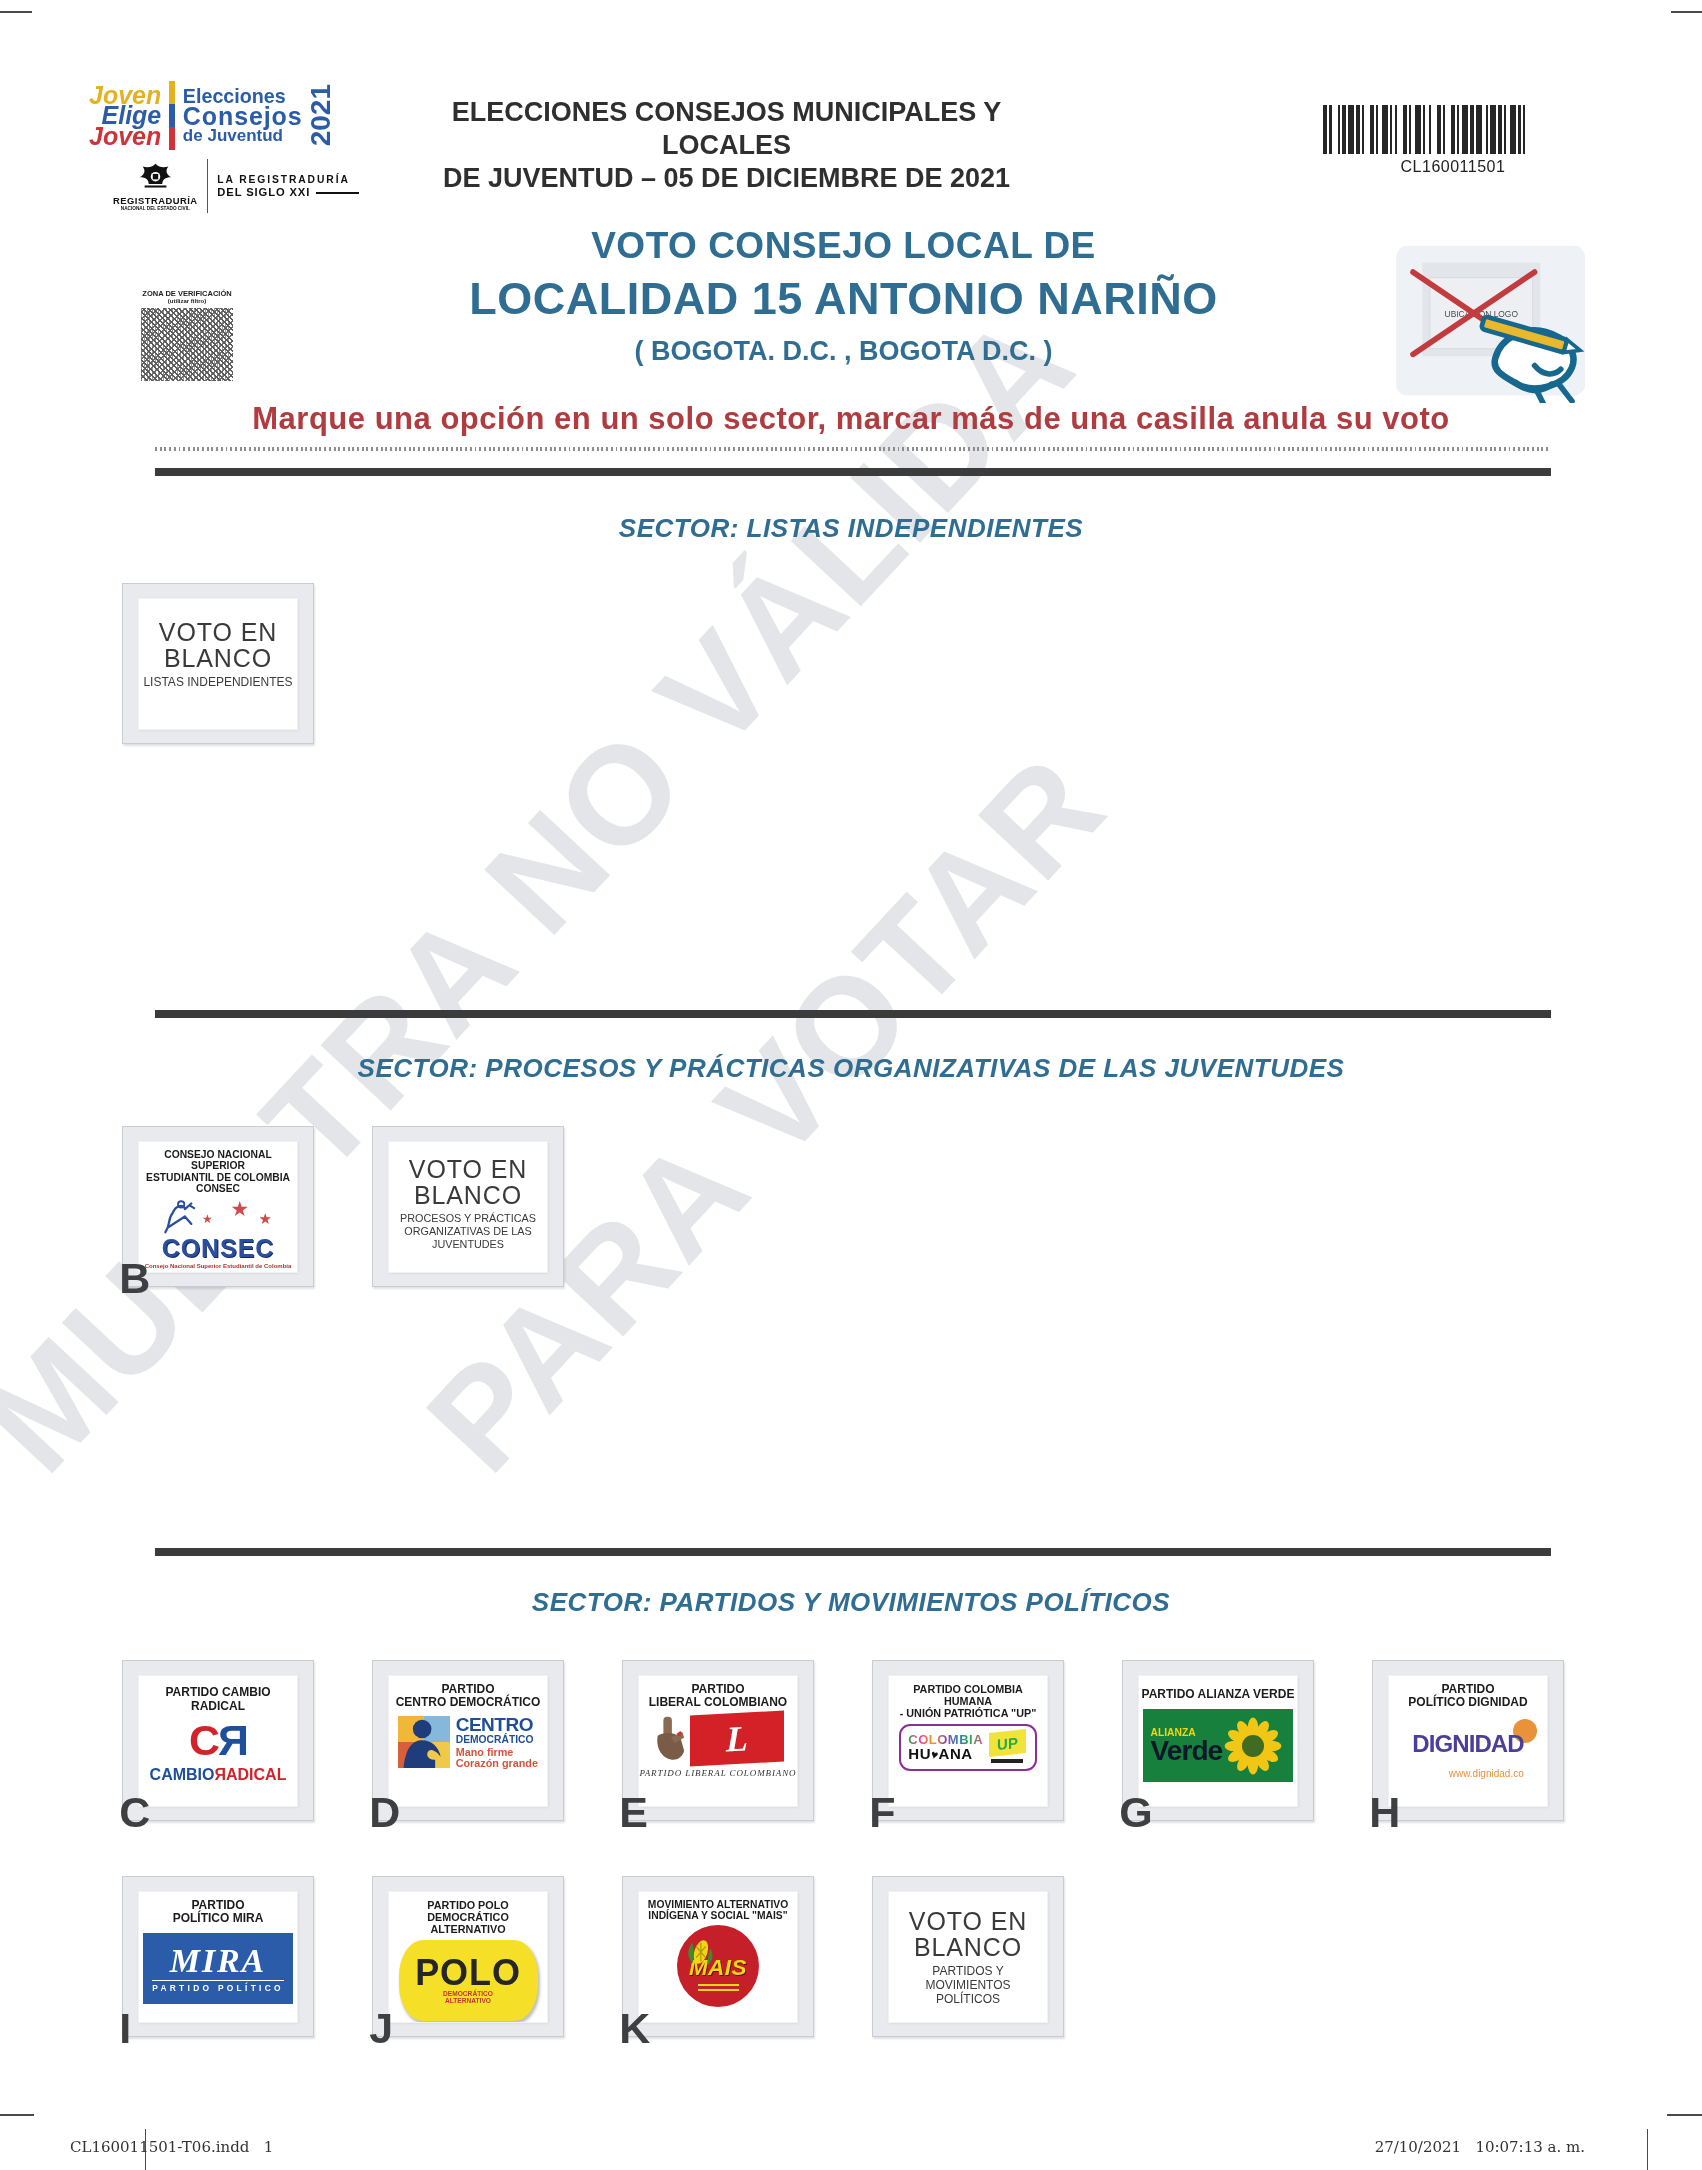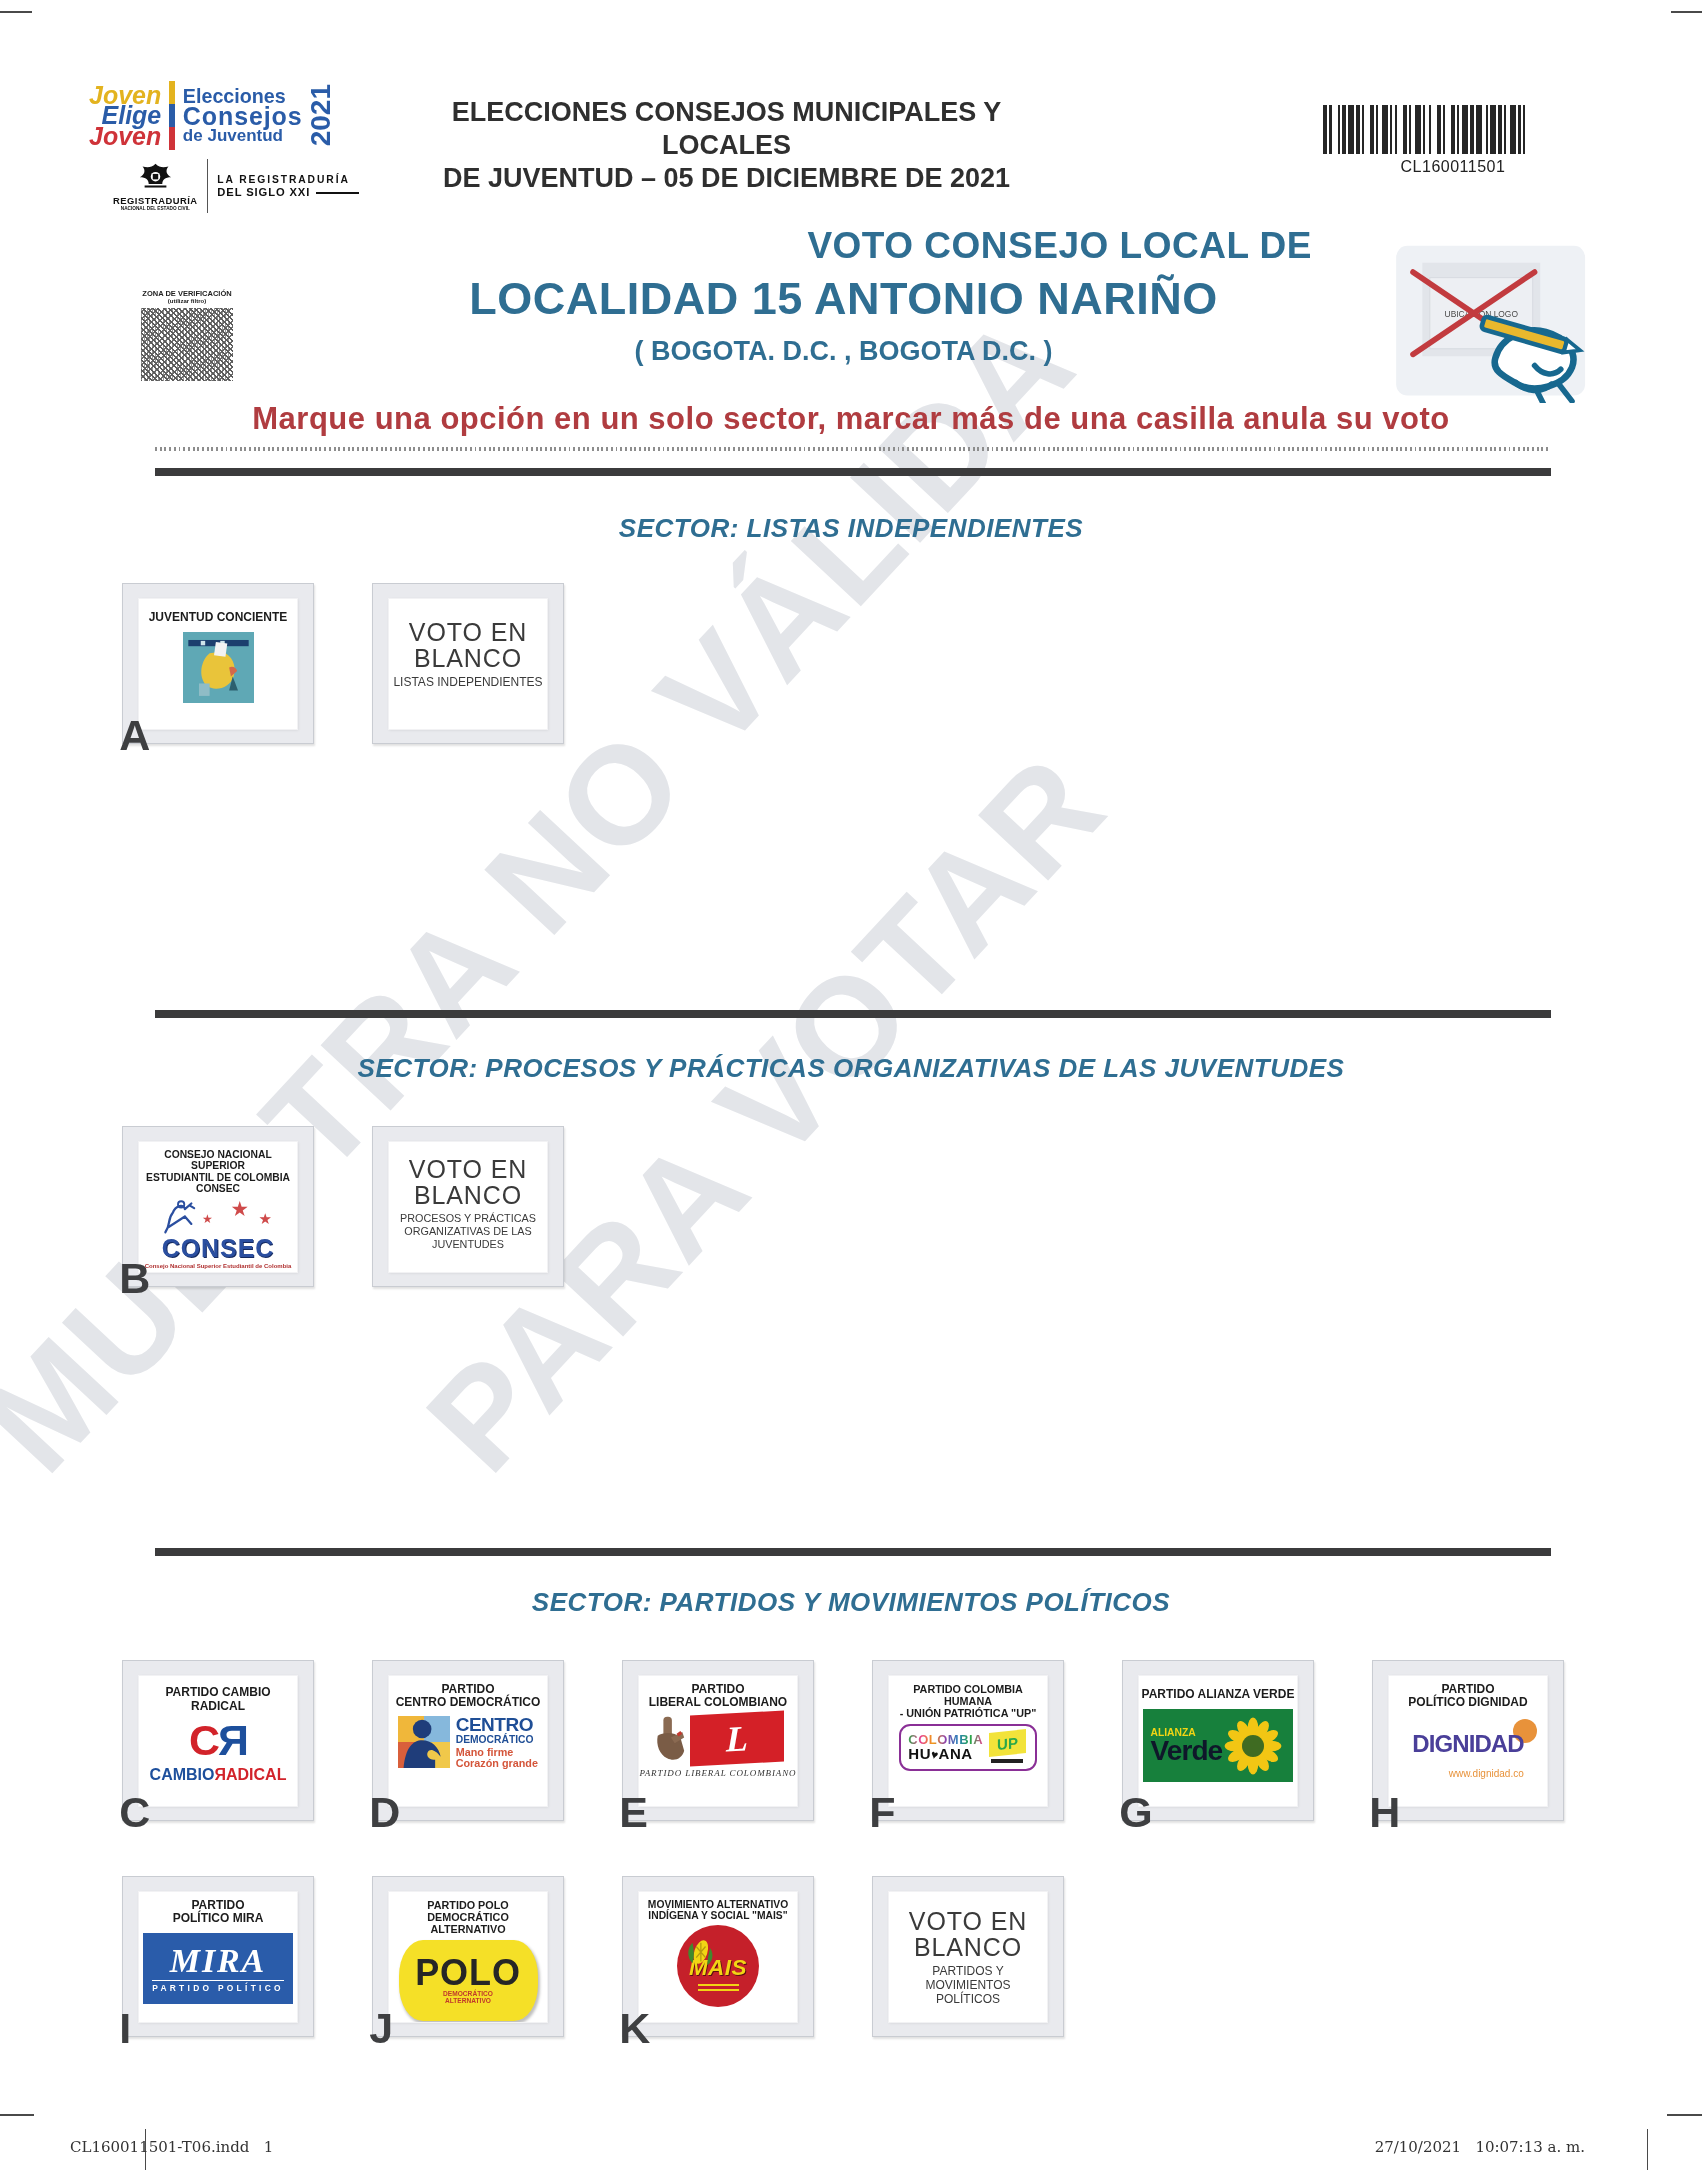--- a/index.html
+++ b/index.html
@@ -57,21 +57,21 @@
 
   
   #barcode-wrap{left:1319px;top:105px;width:268px;text-align:center;}
   #barcode-bars{height:49px;white-space:nowrap;font-size:0;text-align:left;padding-left:3.7px;}
   #barcode-bars i{display:inline-block;height:100%;background:#262626;}
   #barcode-bars i.sp{background:transparent;}
   #barcode-text{font-size:16px;color:#222;margin-top:3.7px;letter-spacing:0.5px;}
 
   
   #ballot-title{left:375px;top:225px;width:937px;text-align:center;color:var(--teal);}
-  #ballot-title .bt1{font-size:37px;font-weight:900;letter-spacing:0.5px;text-align:right;}
+  #ballot-title .bt1{font-size:37px;font-weight:900;letter-spacing:0.5px;}
   #ballot-title .bt2{font-size:45px;font-weight:900;margin-top:5.6px;letter-spacing:0.5px;}
   #ballot-title .bt3{font-size:27px;font-weight:900;margin-top:11.2px;}
 
   
   #verify{left:131px;top:290px;width:112px;text-align:center;}
   #verify .v1{font-size:7.5px;font-weight:900;color:#222;line-height:1.1;}
   #verify .v2{font-size:6px;font-weight:700;color:#222;}
   #verify .noise{margin:3.7px auto 0;width:92px;height:73px;opacity:.9;
     background-image:
       repeating-linear-gradient(45deg,#4a4a4a 0 1.4px,transparent 1.4px 3.7px),
@@ -286,37 +286,20 @@
 
   <div class="rule" style="top:468px;"></div>
   <div class="rule" style="top:1010px;"></div>
   <div class="rule" style="top:1548px;"></div>
 
   <div class="sector-title" style="top:1053px;">SECTOR: PROCESOS Y PRÁCTICAS ORGANIZATIVAS DE LAS JUVENTUDES</div>
   <div class="sector-title" style="top:513px;">SECTOR: LISTAS INDEPENDIENTES</div>
   <div class="sector-title" style="top:1587px;">SECTOR: PARTIDOS Y MOVIMIENTOS POLÍTICOS</div>
 
   <div class="cells-row" style="top:583px;">
-    <div class="cell">
-      <div class="cell-inner">
-        <div class="c-title" style="margin-top:5.6px;">JUVENTUD CONCIENTE</div>
-        <svg class="a-logo" width="71" height="71" viewBox="0 0 80 80">
-          <rect width="80" height="80" fill="#5fa8b5"></rect>
-          <rect x="6" y="9" width="68" height="7" fill="#1c3f6e"></rect>
-          <rect x="20" y="10" width="5" height="5" fill="#cfe4ea"></rect>
-            <rect x="42" y="10" width="5" height="5" fill="#cfe4ea"></rect>
-          <path d="M30 24 C20 32 17 50 26 60 C36 68 53 63 57 50 C61 38 55 26 44 22 Z" fill="#e9c43a"></path>
-          <rect x="36" y="12" width="13" height="15" fill="#f3f3f3" transform="rotate(8 42 19)"></rect>
-          <path d="M52 40 C56 38 60 40 61 44 L54 50 Z" fill="#d4684a"></path>
-          <rect x="18" y="58" width="12" height="14" fill="#8fbcc6"></rect>
-          <path d="M56 50 L62 66 L52 66 Z" fill="#2c5f6e"></path>
-        </svg>
-      </div>
-      <div class="cell-letter">A</div>
-    </div>
     <div class="cell">
       <div class="cell-inner">
         <div class="blank-main">VOTO EN BLANCO</div>
         <div class="blank-sub">LISTAS INDEPENDIENTES</div>
       </div>
     </div>
   </div>
 
   <div class="cells-row" style="top:1126px;">
     <div class="cell">

